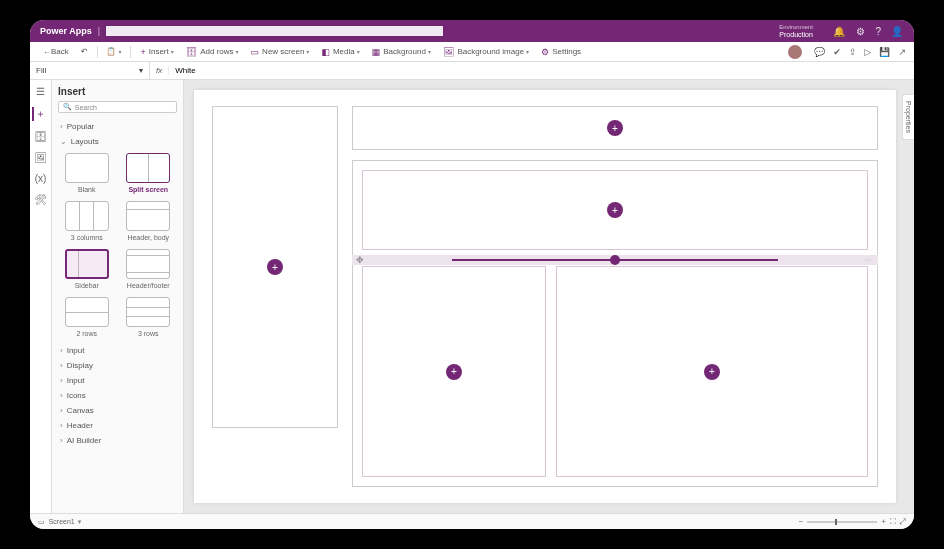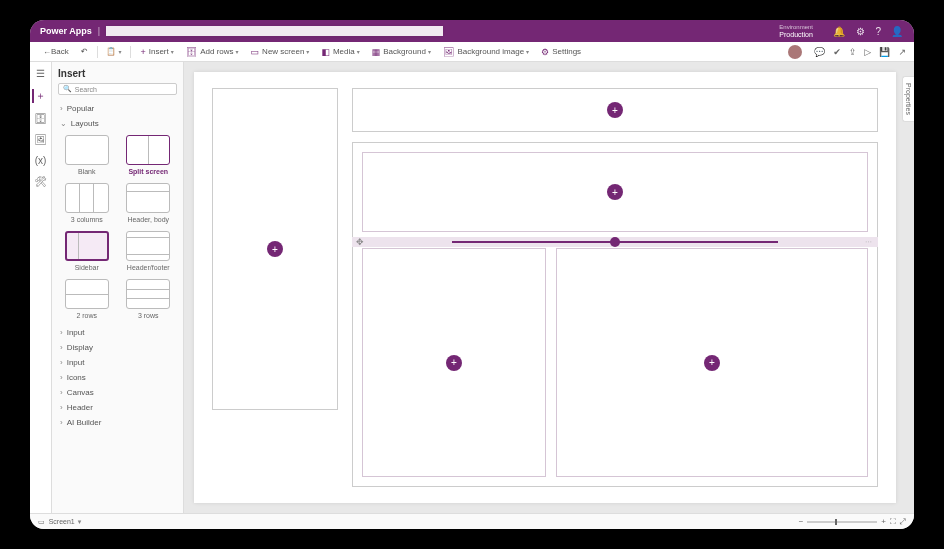--- a/index.html
+++ b/index.html
@@ -373,20 +373,28 @@
     <span class="flex"></span>
     <span class="avatar"></span>
     <span class="ricn">💬</span>
     <span class="ricn">✔</span>
     <span class="ricn">⇪</span>
     <span class="ricn">▷</span>
     <span class="ricn">💾</span>
     <span class="ricn">↗</span>
   </div>
 
+  <div class="formulabar">
+    <div class="propsel">
+      <span>Fill</span>
+        <span class="chev">▾</span>
+    </div>
+    <div class="fx">fx</div>
+    <input value="White" style="">
+  </div>
 
   <div class="body">
 
     <div class="rail">
       <div class="item">☰</div>
       <div class="item active">＋</div>
       <div class="item">🗄</div>
       <div class="item">🖼</div>
       <div class="item">(x)</div>
       <div class="item">🛠</div>

